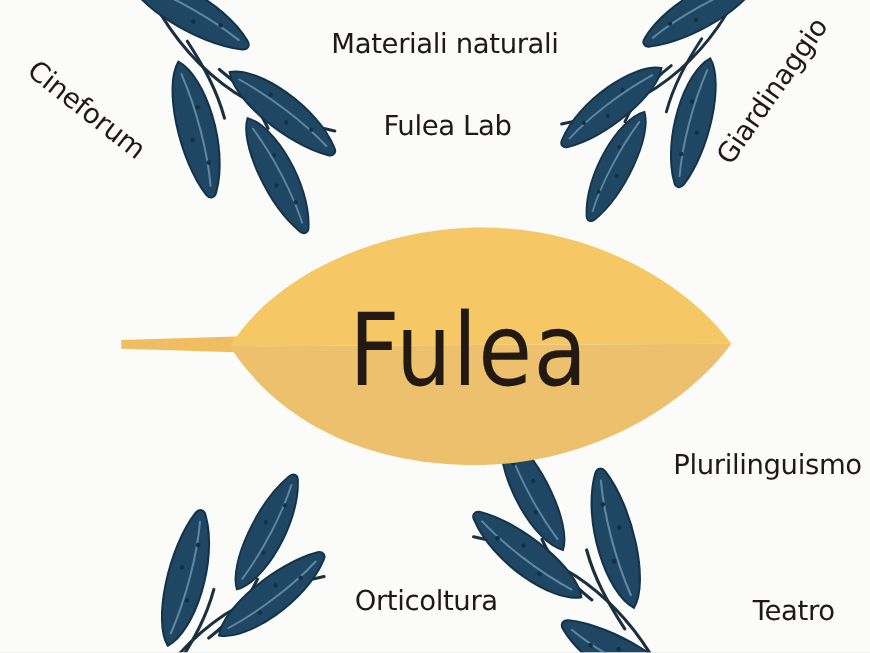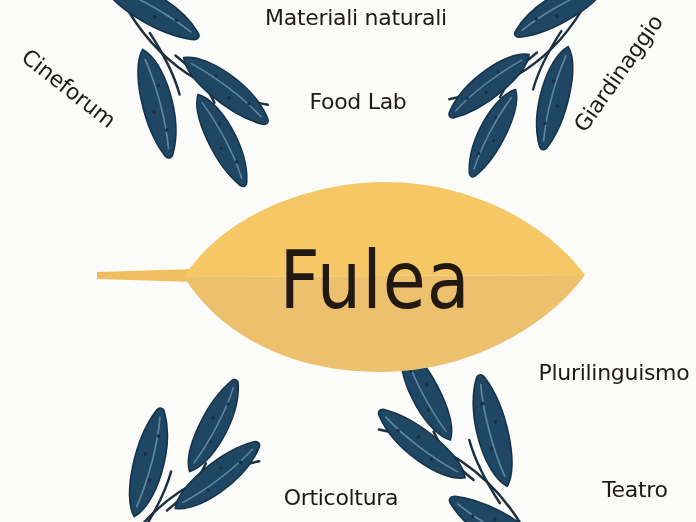--- a/index.html
+++ b/index.html
@@ -85,28 +85,28 @@
   </svg>
 
   <svg class="center-leaf" width="560" height="210" viewBox="0 0 560 210">
     <path d="M12 100 L110 97 L110 110 L12 107 Z" fill="#EFBE60"></path>
     <path d="M99 105 C140 40 230 10 300 10 C390 10 465 55 500 103 L99 105 Z" fill="#F5C765"></path>
     <path d="M99 105 L500 103 C470 145 395 200 295 200 C195 200 130 155 99 105 Z" fill="#ECC06D"></path>
   </svg>
 
   <div class="title">Fulea</div>
 
-  <div class="label" style="left:216px;top:2px;width:280px;height:30px">Materiali naturali</div>
+  <div class="label" style="left:216px;top:20px;width:280px;height:30px">Materiali naturali</div>
 
-  <div class="label" style="left:258px;top:86px;width:200px;height:30px">Food Lab</div>
+  <div class="label" style="left:258px;top:86px;width:200px;height:30px">Fulea Lab</div>
 
   <div class="label rot-cw" style="left:-6px;top:74px;width:150px;height:28px">Cineforum</div>
 
   <div class="label rot-ccw" style="left:528px;top:59px;width:180px;height:28px">Giardinaggio</div>
 
 
   <div class="label" style="left:504px;top:357px;width:220px;height:30px">Plurilinguismo</div>
 
-  <div class="label" style="left:241px;top:482px;width:200px;height:30px">Orticoltura</div>
+  <div class="label" style="left:241px;top:466px;width:200px;height:30px">Orticoltura</div>
 
   <div class="label" style="left:565px;top:474px;width:140px;height:30px">Teatro</div>
 
 </div>
 
 </body></html>

